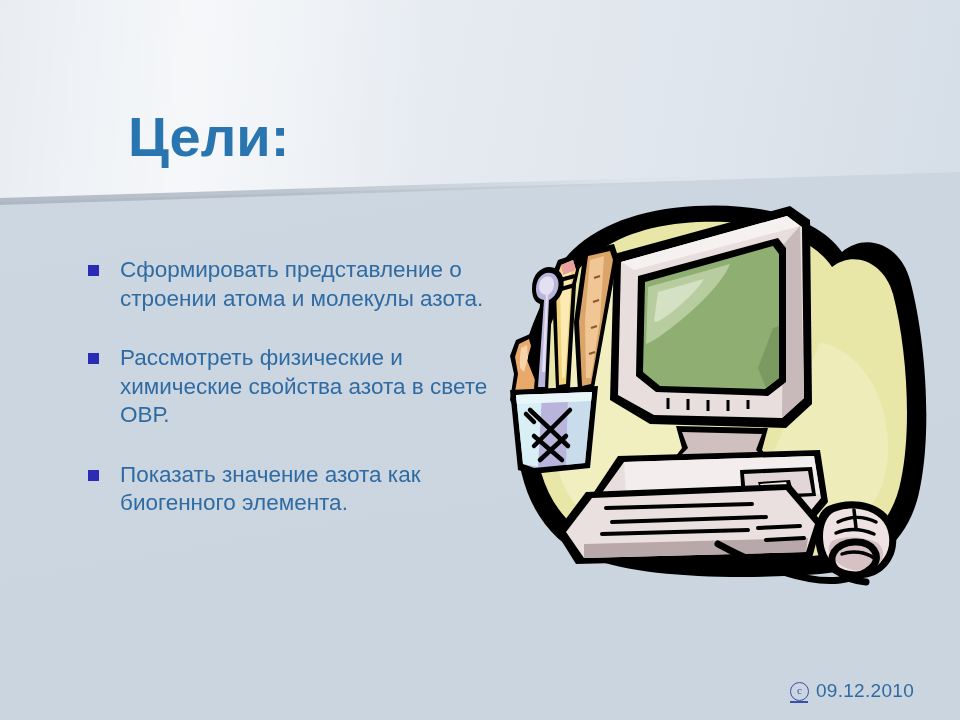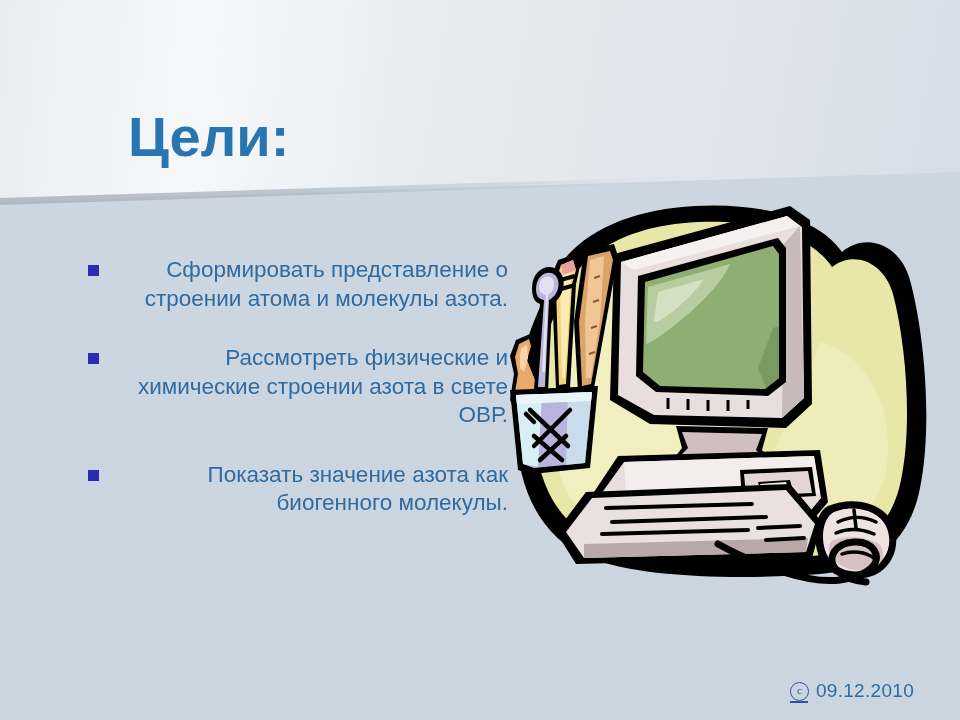--- a/index.html
+++ b/index.html
@@ -72,21 +72,20 @@
     white-space: nowrap;
     text-align: right;
   }
 
   
   .bullets {
     position: absolute;
     left: 88px;
     top: 256px;
     width: 420px;
-    text-align: right;
   }
   .bullet-item {
     display: flex;
     align-items: flex-start;
     margin-bottom: 31px;
   }
   .bullet-marker {
     width: 11px;
     height: 11px;
     background: #2b2bb5;
@@ -156,25 +155,25 @@
 
   <div class="title">Цели:</div>
 
   <div class="bullets">
     <div class="bullet-item">
       <span class="bullet-marker"></span>
       <span class="bullet-text">Сформировать представление о строении атома и молекулы азота.</span>
     </div>
     <div class="bullet-item">
       <span class="bullet-marker"></span>
-      <span class="bullet-text">Рассмотреть физические и химические строении азота в свете ОВР.</span>
+      <span class="bullet-text">Рассмотреть физические и химические свойства азота в свете ОВР.</span>
     </div>
     <div class="bullet-item">
       <span class="bullet-marker"></span>
-      <span class="bullet-text">Показать значение азота как биогенного молекулы.</span>
+      <span class="bullet-text">Показать значение азота как биогенного элемента.</span>
     </div>
   </div>
 
   <div class="footer">
     <span class="copy-icon">c</span>
     <span class="footer-date">09.12.2010</span>
   </div>
 
   <div class="clipart">
     <svg viewBox="0 0 460 420" xmlns="http://www.w3.org/2000/svg">

